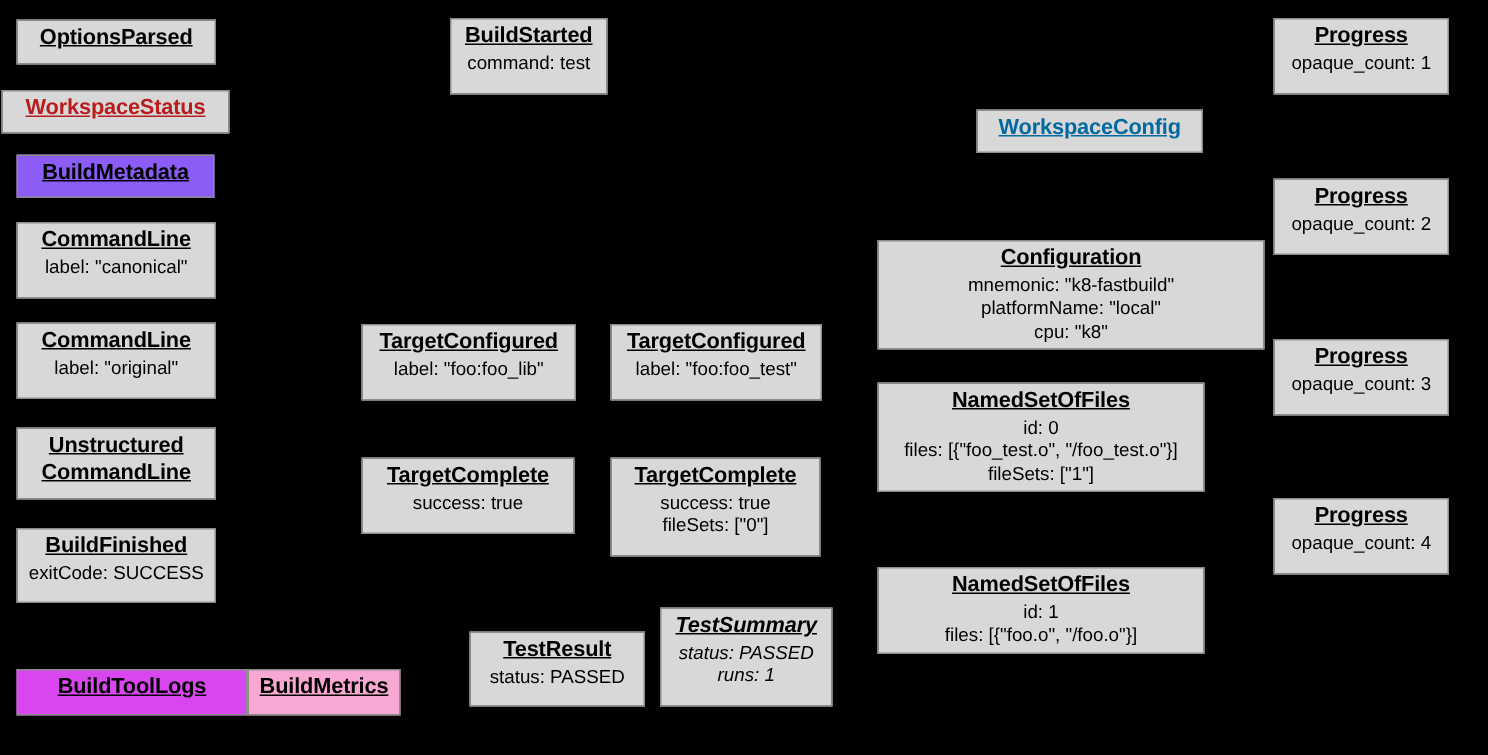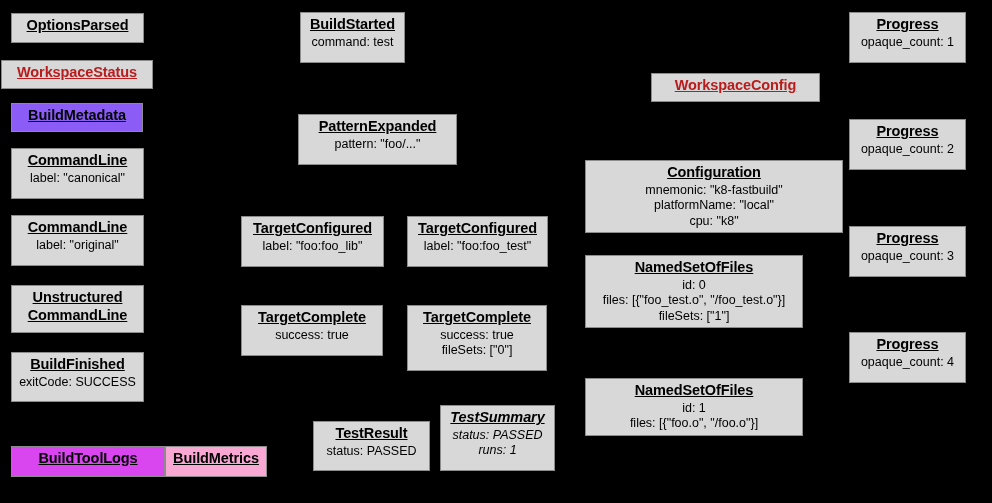--- a/index.html
+++ b/index.html
@@ -74,36 +74,28 @@
       </span>
       <span class="fields">
         <span class="field">opaque_count: 1</span>
       </span>
     </div>
     <div class="node" style="left: 1px; top: 60px; width: 152px; height: 29px; background: rgb(216, 216, 216); border-color: rgb(140, 140, 140); color: #b91c1c;">
       <span class="title-block">
         <span class="title-line">WorkspaceStatus</span>
       </span>
     </div>
-    <div class="node" style="left: 651px; top: 73px; width: 169px; height: 29px; background: rgb(216, 216, 216); border-color: rgb(140, 140, 140); color: #b91c1c;">
+    <div class="node" style="left: 651px; top: 73px; width: 151px; height: 29px; background: rgb(216, 216, 216); border-color: rgb(140, 140, 140); color: #0369a1;">
       <span class="title-block">
         <span class="title-line">WorkspaceConfig</span>
       </span>
     </div>
     <div class="node" style="left: 11px; top: 103px; width: 132px; height: 29px; background: #8b5cf6; border-color: rgb(140, 140, 140); color: rgb(0, 0, 0);">
       <span class="title-block">
         <span class="title-line">BuildMetadata</span>
-      </span>
-    </div>
-    <div class="node" style="left: 298px; top: 114px; width: 159px; height: 51px; background: rgb(216, 216, 216); border-color: rgb(140, 140, 140); color: rgb(0, 0, 0);">
-      <span class="title-block">
-        <span class="title-line">PatternExpanded</span>
-      </span>
-      <span class="fields">
-        <span class="field">pattern: "foo/..."</span>
       </span>
     </div>
     <div class="node" style="left: 849px; top: 119px; width: 117px; height: 51px; background: rgb(216, 216, 216); border-color: rgb(140, 140, 140); color: rgb(0, 0, 0);">
       <span class="title-block">
         <span class="title-line">Progress</span>
       </span>
       <span class="fields">
         <span class="field">opaque_count: 2</span>
       </span>
     </div>

